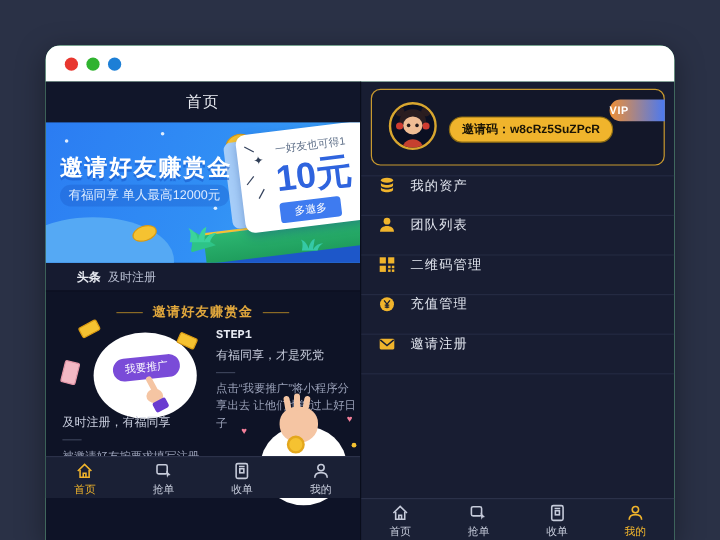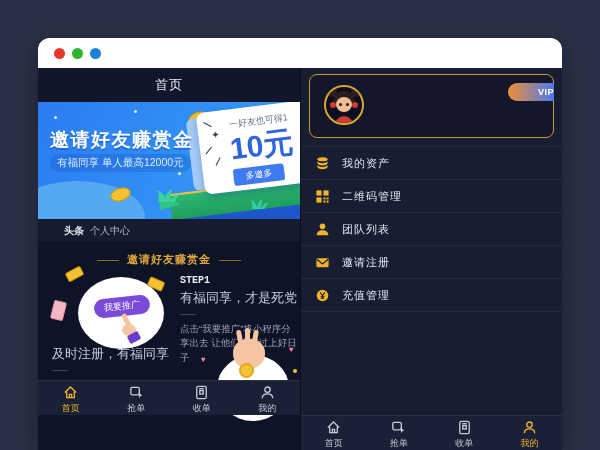--- a/index.html
+++ b/index.html
@@ -76,21 +76,21 @@
   .finger { position:absolute; left:74px; top:44px; width:5px; height:15px; background:#f5c5a3;
             border-radius:3px; transform:rotate(-28deg); }
   .fist { position:absolute; left:72px; top:55px; width:14px; height:12px; background:#f5c5a3; border-radius:50%; }
   .sleeve { position:absolute; left:78px; top:64px; width:12px; height:9px; background:#6a3bd0;
             border-radius:2px; transform:rotate(-28deg); }
 
   .step-text { position:absolute; width:120px; }
   .step-text.s1 { left:142px; top:32px; }
   .step-text.s2 { left:14px;  top:102px; }
   .step-label { font-size:10px; font-weight:bold; color:#e8ebf3; margin-bottom:3px;font-family:Liberation Mono, monospace; }
-  .step-head  { font-size:13px; color:#c6cbdb; }
+  .step-head  { font-size:10px; color:#c6cbdb; }
   .step-hr { width:16px; height:1px; background:#3a4158; margin:7px 0; }
   .step-body { font-size:9.5px; color:#9aa1b8; line-height:1.5; }
 
   .illu2 { position:absolute; left:155px; top:96px; width:110px; height:76px; }
   .illu2 .blob { position:absolute; left:24px; top:16px; width:72px; height:66px; border-radius:50%; background:#ffffff; }
   .okhand { position:absolute; left:40px; top:0; width:32px; height:30px; background:#f5c5a3;
             border-radius:45% 45% 50% 50%; }
   .okhand i { position:absolute; background:#f5c5a3; border-radius:3px; }
   .okhand .f1 { left:4px;  top:-9px; width:5px; height:13px; transform:rotate(-10deg); }
   .okhand .f2 { left:12px; top:-11px; width:5px; height:14px; }
@@ -122,25 +122,25 @@
   .avatar .bun-r { position:absolute; right:3px; top:2px; width:8px; height:8px; border-radius:50%; background:#2a1d20; }
   .avatar .face { position:absolute; left:10px; top:10px; width:16px; height:15px; border-radius:50%; background:#f0bd95; }
   .avatar .eye-l { position:absolute; left:13px; top:16px; width:3px; height:3px; border-radius:50%; background:#241a1c; }
   .avatar .eye-r { position:absolute; left:20px; top:16px; width:3px; height:3px; border-radius:50%; background:#241a1c; }
   .avatar .ear-l { position:absolute; left:4px;  top:15px; width:6px; height:6px; border-radius:50%; background:#cf3b30; }
   .avatar .ear-r { position:absolute; right:4px; top:15px; width:6px; height:6px; border-radius:50%; background:#cf3b30; }
   .avatar .shirt { position:absolute; left:9px; bottom:-3px; width:18px; height:10px; border-radius:9px 9px 0 0; background:#c6402f; }
   .invite-pill { position:absolute; left:64px; top:22px; background:#f0b42c; border:1px solid #8a6a12;
                  color:#1a1405; font-size:10px; font-weight:bold; padding:3px 10px; border-radius:11px; white-space:nowrap; }
   .vip-badge { position:absolute; right:-1px; top:8px; width:46px; height:18px; line-height:18px;
-               text-align:right; border-radius:9px 0 0 9px; color:#ffffff; font-size:9px; font-weight:bold;
+               text-align:left; border-radius:9px 0 0 9px; color:#ffffff; font-size:9px; font-weight:bold;
                background:linear-gradient(90deg,#ef8f35,#4b79f0); letter-spacing:.5px; }
 
   .menu { list-style:none; margin:8px 0 0; border-top:1px solid #242a42; }
-  .menu li { height:33px; display:flex; align-items:center; padding-left:14px;
+  .menu li { height:33px; display:flex; padding-left:14px;
              border-bottom:1px solid #242a42; cursor:pointer; }
   .menu .micon { width:15px; height:15px; display:inline-flex; }
   .menu .mlabel { font-size:11px; color:#e3e7f0; margin-left:12px; letter-spacing:1px; }
 </style>
 </head>
 <body>
 
 <div class="window">
   <div class="titlebar">
     <span class="dot" id="dot0" style="background: rgb(232, 55, 47);"></span>
@@ -179,21 +179,21 @@
           <i class="mark m3"></i>
           <span class="card-amount">10元</span>
           <span class="card-btn">多邀多</span>
         </div>
         <div class="banner-title">邀请好友赚赏金</div>
         <div class="banner-sub">有福同享 单人最高12000元</div>
       </div>
 
       <div class="newsbar">
         <span class="news-tag">头条</span>
-        <span class="news-text">个人中心</span>
+        <span class="news-text">及时注册</span>
       </div>
 
       <div class="invite-section">
         <div class="sec-title"><span class="dash"></span><span>邀请好友赚赏金</span><span class="dash"></span></div>
 
         <div class="illu1">
           <div class="blob"></div>
           <span class="note n1"></span>
           <span class="note n2"></span>
           <span class="note pink"></span>
@@ -281,74 +281,75 @@
           <i class="bun-l"></i>
             <i class="bun-r"></i>
             <i class="hair"></i>
           <i class="ear-l"></i>
             <i class="ear-r"></i>
           <i class="face"></i>
             <i class="eye-l"></i>
             <i class="eye-r"></i>
           <i class="shirt"></i>
         </div>
+        <span class="invite-pill">邀请码：w8cRz5SuZPcR</span>
         <span class="vip-badge">VIP</span>
       </div>
 
       <ul class="menu" id="menu">
           <li>
             <span class="micon">
               <svg width="15" height="15" viewBox="0 0 16 16" fill="#f0b42c">
                 <ellipse cx="8" cy="3.4" rx="5.4" ry="2.2"></ellipse>
                 <path d="M2.6 5.4 c0 1.2 2.4 2.2 5.4 2.2 s5.4-1 5.4-2.2 v2.4 c0 1.2-2.4 2.2-5.4 2.2 s-5.4-1-5.4-2.2 z"></path>
                 <path d="M2.6 9.4 c0 1.2 2.4 2.2 5.4 2.2 s5.4-1 5.4-2.2 v2.4 c0 1.2-2.4 2.2-5.4 2.2 s-5.4-1-5.4-2.2 z"></path>
               </svg>
             </span>
             <span class="mlabel">我的资产</span>
+          </li>
+          <li>
+            <span class="micon">
+              <svg width="15" height="15" viewBox="0 0 16 16" fill="#f0b42c">
+                <circle cx="8" cy="4.6" r="3"></circle>
+                <path d="M1.8 14 c0-3.4 2.6-5.2 6.2-5.2 s6.2 1.8 6.2 5.2 z"></path>
+              </svg>
+            </span>
+            <span class="mlabel">团队列表</span>
           </li>
           <li>
             <span class="micon">
               <svg width="15" height="15" viewBox="0 0 16 16" fill="#f0b42c">
                 <rect x="1.5" y="1.5" width="5.5" height="5.5"></rect>
                 <rect x="9" y="1.5" width="5.5" height="5.5"></rect>
                 <rect x="1.5" y="9" width="5.5" height="5.5"></rect>
                 <rect x="9" y="9" width="2.2" height="2.2"></rect>
                 <rect x="12.3" y="9" width="2.2" height="2.2"></rect>
                 <rect x="9" y="12.3" width="2.2" height="2.2"></rect>
                 <rect x="12.3" y="12.3" width="2.2" height="2.2"></rect>
               </svg>
             </span>
             <span class="mlabel">二维码管理</span>
           </li>
           <li>
             <span class="micon">
-              <svg width="15" height="15" viewBox="0 0 16 16" fill="#f0b42c">
-                <circle cx="8" cy="4.6" r="3"></circle>
-                <path d="M1.8 14 c0-3.4 2.6-5.2 6.2-5.2 s6.2 1.8 6.2 5.2 z"></path>
-              </svg>
-            </span>
-            <span class="mlabel">团队列表</span>
+              <svg width="15" height="15" viewBox="0 0 16 16">
+                <circle cx="8" cy="8" r="6.2" fill="#f0b42c"></circle>
+                <path d="M5.4 4.6 L8 8 L10.6 4.6 M8 8 v3.6 M6 8.8 h4 M6 10.6 h4" stroke="#181d32" stroke-width="1.1" fill="none"></path>
+              </svg>
+            </span>
+            <span class="mlabel">充值管理</span>
           </li>
           <li>
             <span class="micon">
               <svg width="15" height="15" viewBox="0 0 16 16">
                 <rect x="1.5" y="3.5" width="13" height="9.5" rx="1.2" fill="#f0b42c"></rect>
                 <path d="M2 4.5 L8 9.5 L14 4.5" stroke="#181d32" stroke-width="1.3" fill="none"></path>
               </svg>
             </span>
             <span class="mlabel">邀请注册</span>
-          </li>
-          <li>
-            <span class="micon">
-              <svg width="15" height="15" viewBox="0 0 16 16">
-                <circle cx="8" cy="8" r="6.2" fill="#f0b42c"></circle>
-                <path d="M5.4 4.6 L8 8 L10.6 4.6 M8 8 v3.6 M6 8.8 h4 M6 10.6 h4" stroke="#181d32" stroke-width="1.1" fill="none"></path>
-              </svg>
-            </span>
-            <span class="mlabel">充值管理</span>
           </li>
         </ul>
 
       <nav class="tabbar" id="tabbar-right">
           <div class="tab">
             <span>
               <svg width="17" height="17" viewBox="0 0 18 18" fill="none" stroke="currentColor" stroke-width="1.4">
                 <path d="M3 9 L9 3.2 L15 9"></path>
                 <path d="M5 8 V14.5 H13 V8"></path>
                 <path d="M7.8 14.5 V11 H10.2 V14.5"></path>

